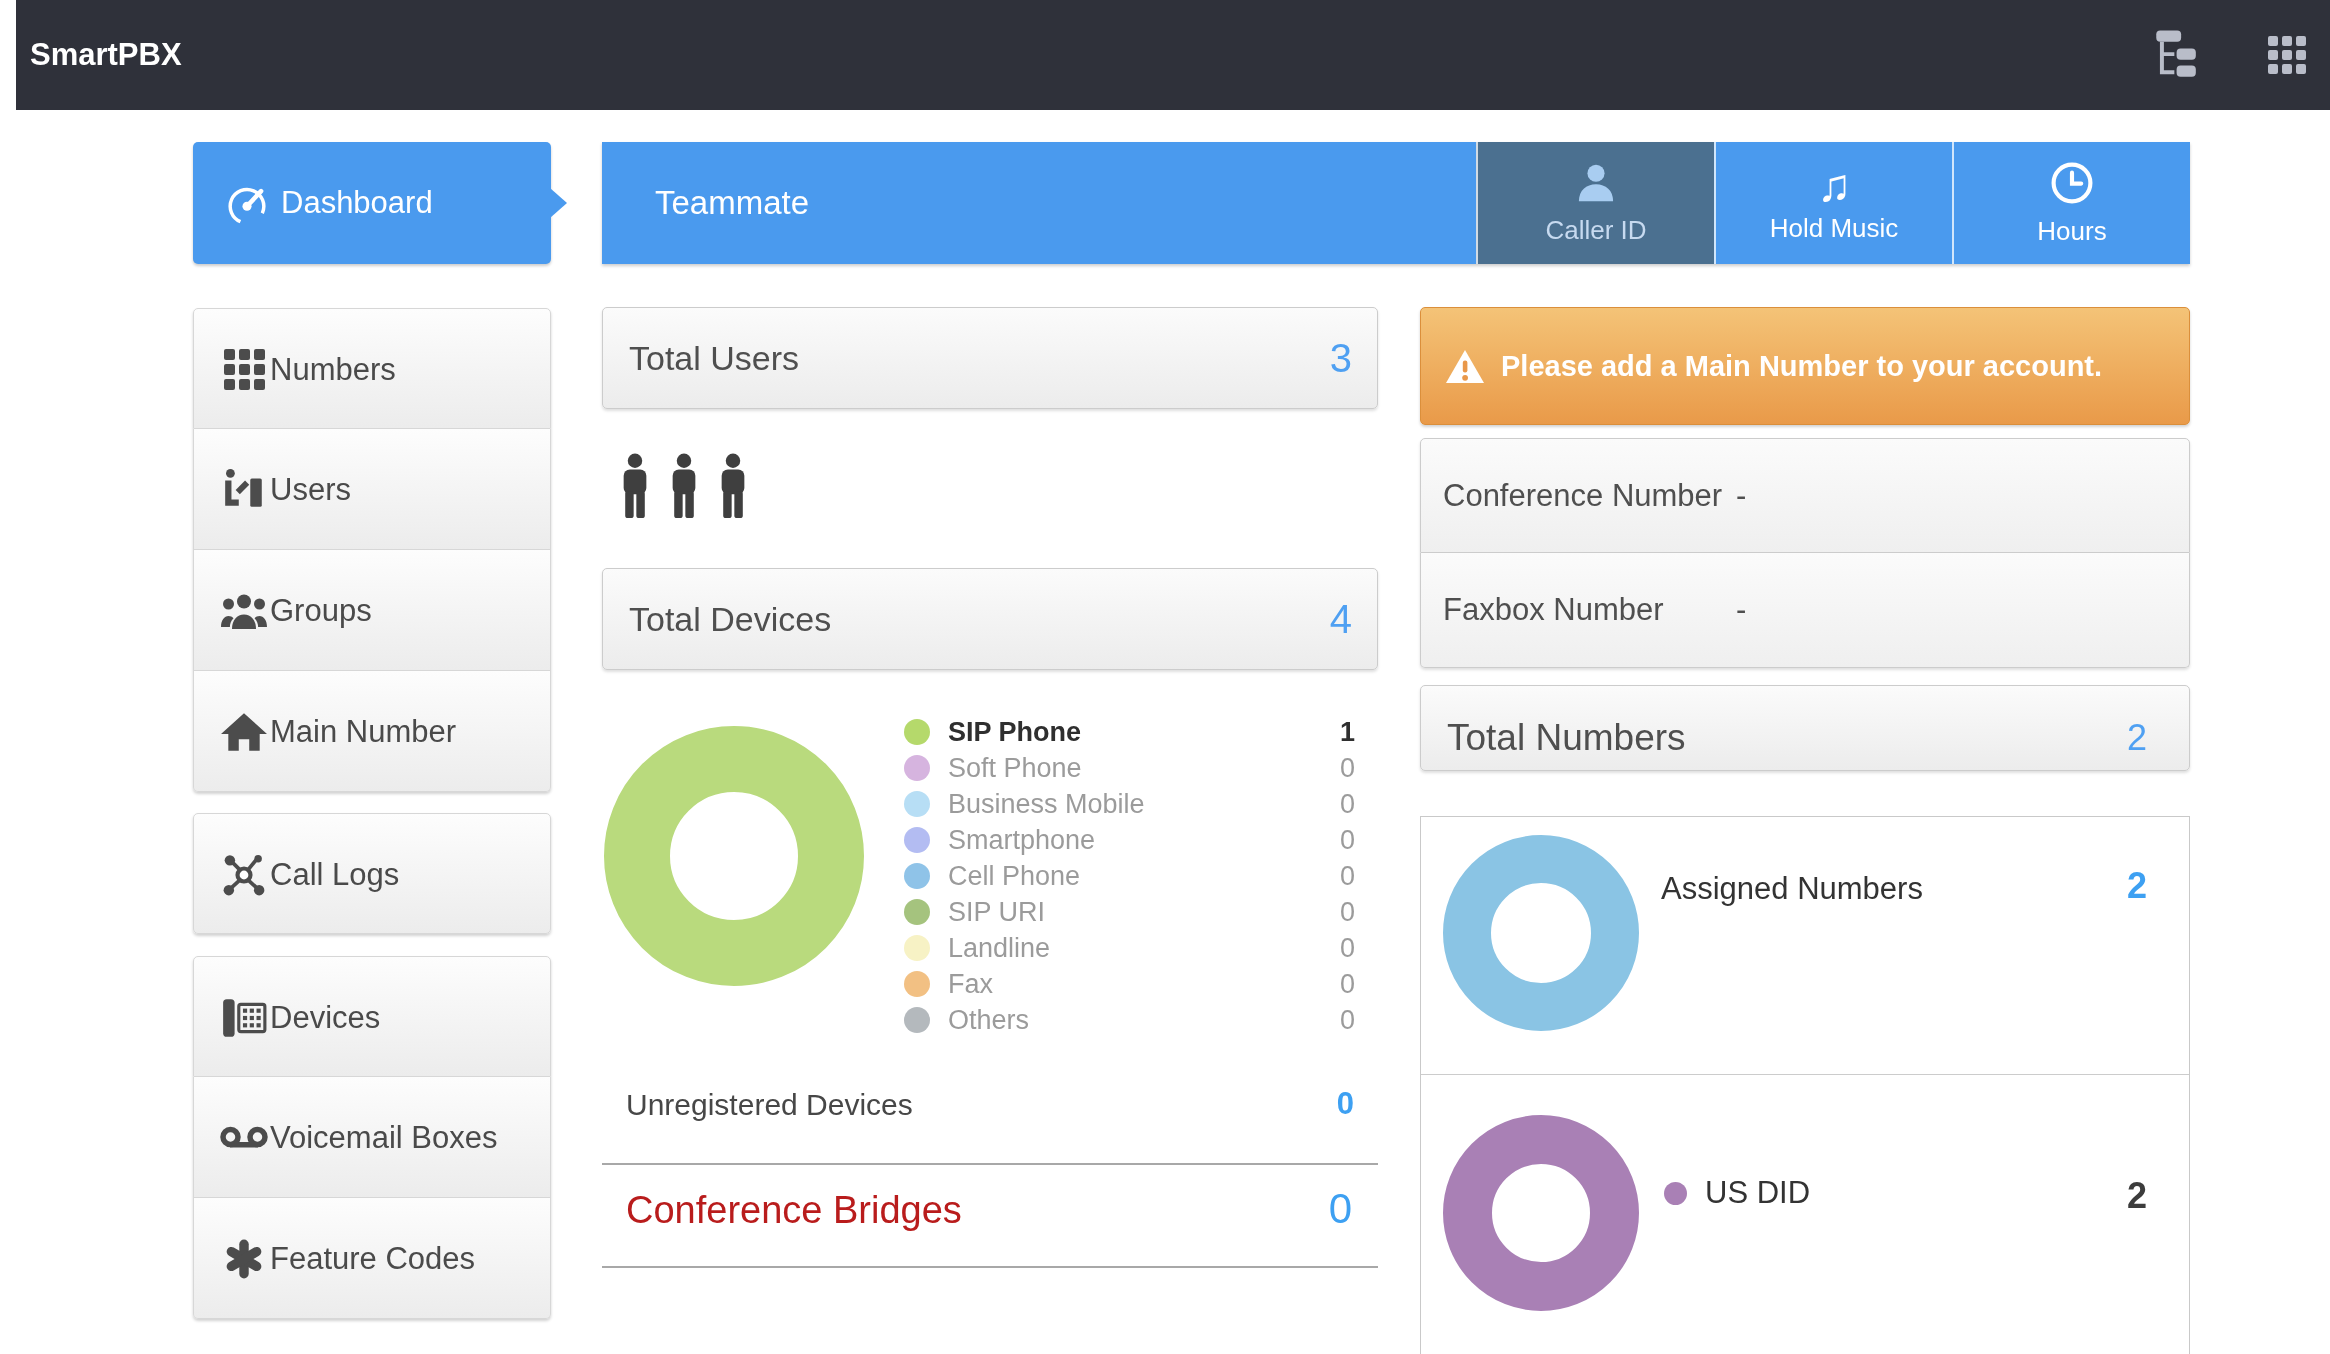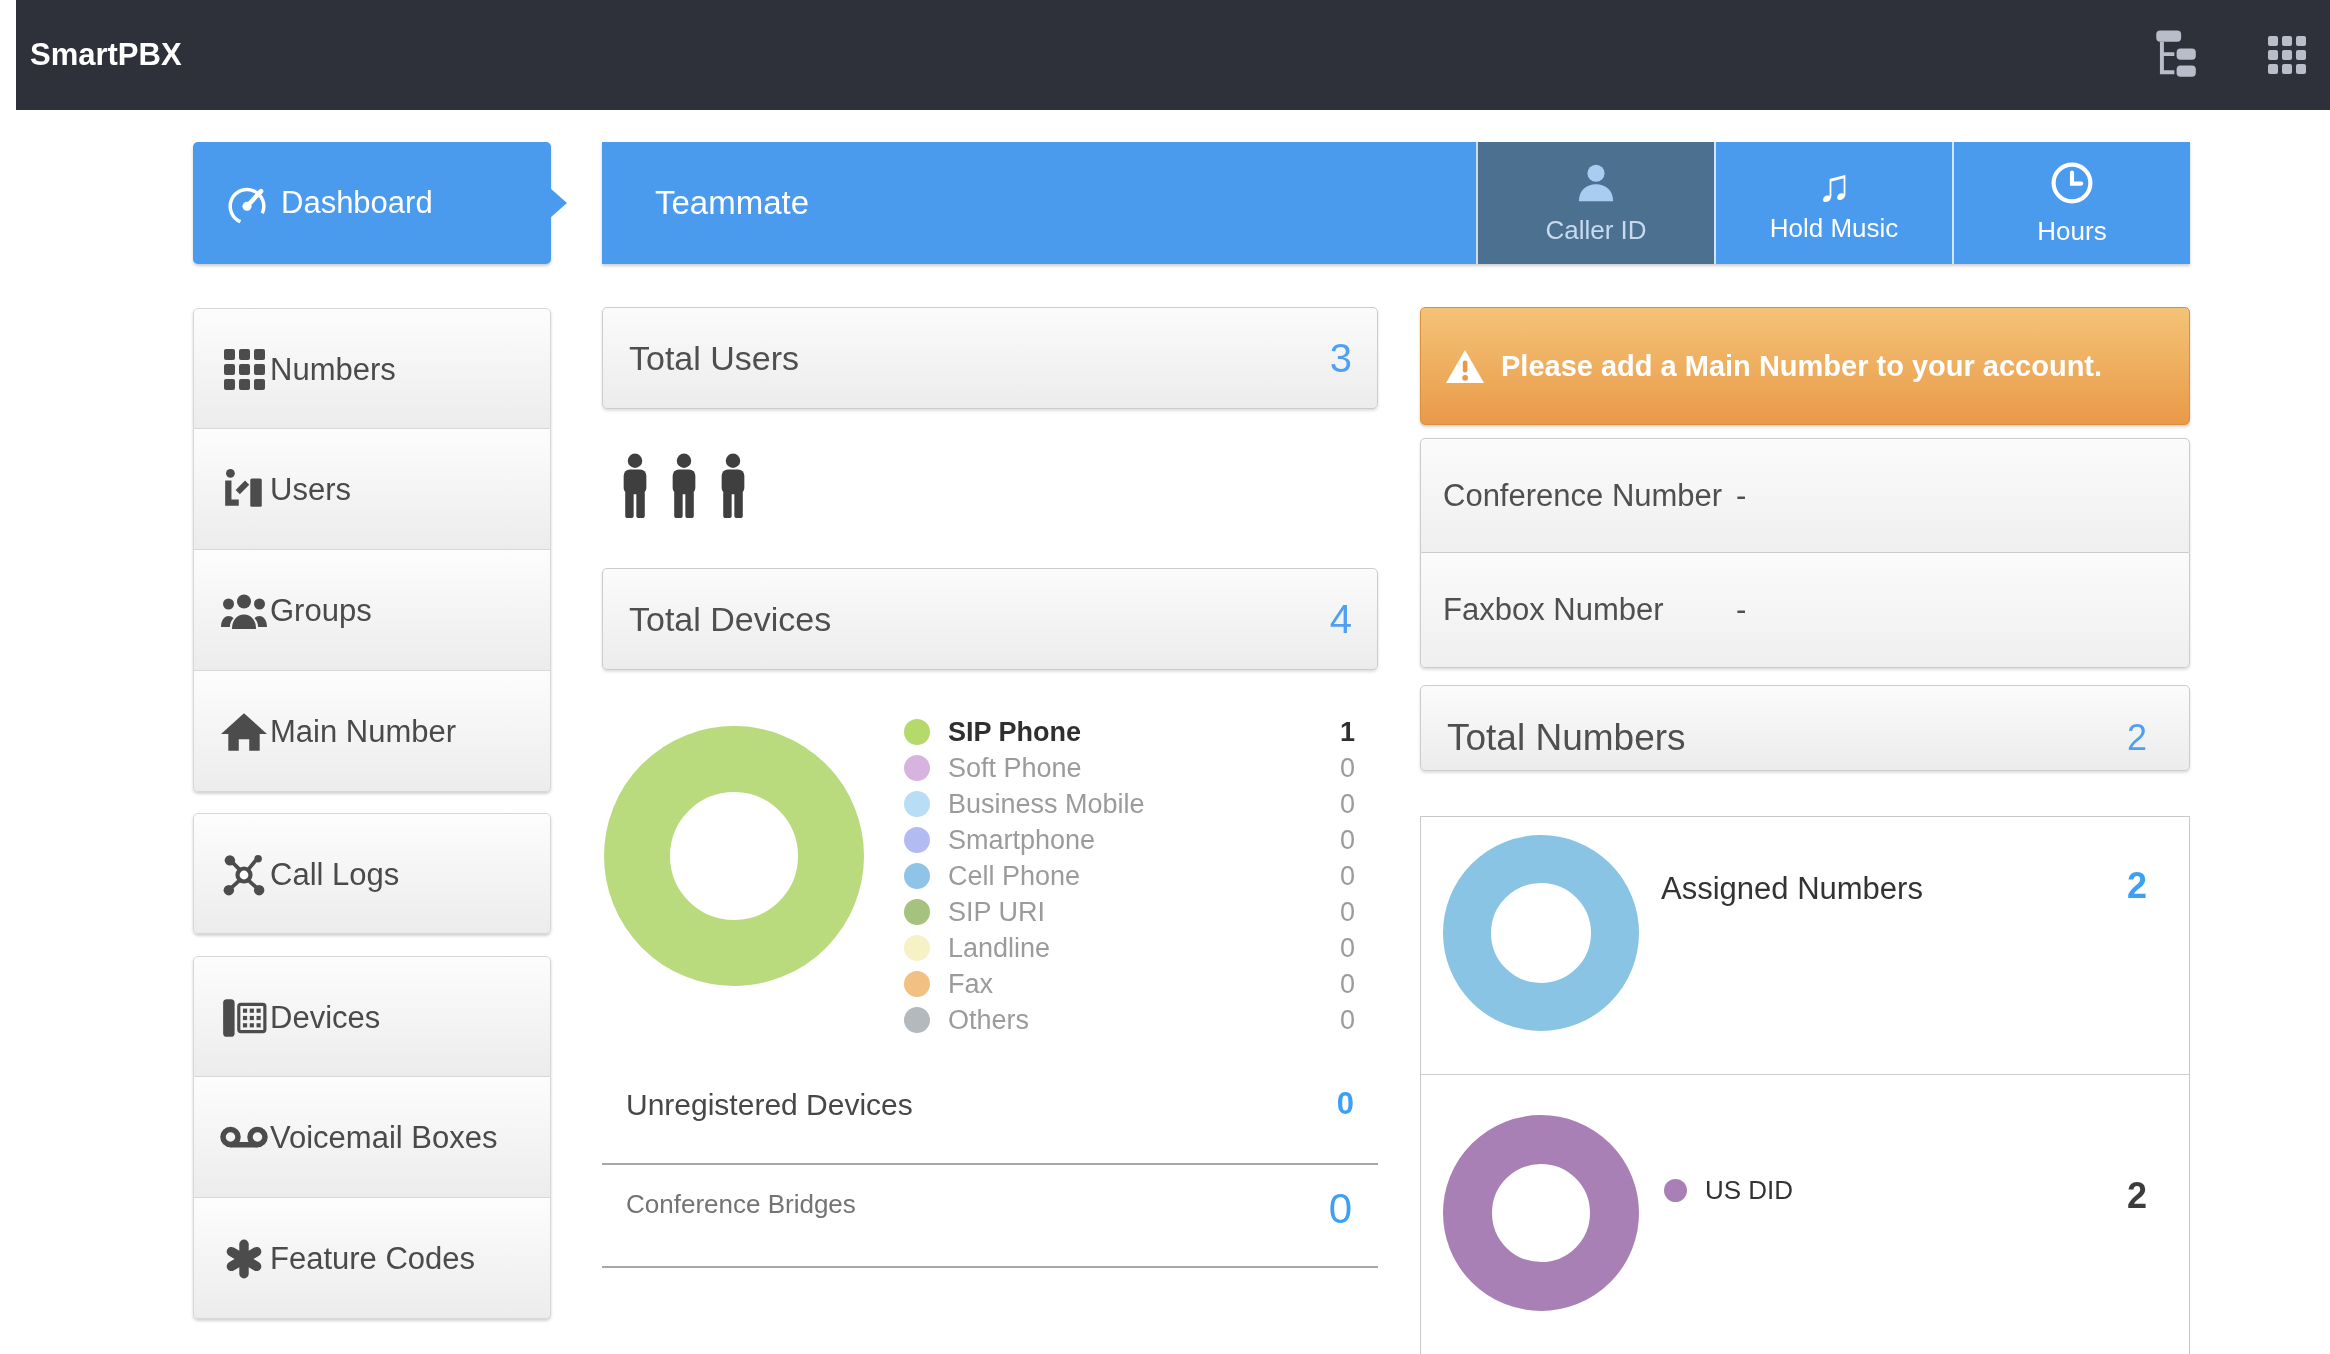--- a/index.html
+++ b/index.html
@@ -69,21 +69,21 @@
   .legend-row.active{color:#2f2f2f;font-weight:bold;}
   .legend-dot{width:26px;height:26px;border-radius:50%;margin-right:18px;flex:none;}
   .legend-label{flex:1;white-space:nowrap;}
   .legend-value{text-align:right;}
 
   .stat-row{position:absolute;left:0;width:776px;border-bottom:2px solid #a8a8a8;box-sizing:border-box;}
   .unreg-row{top:755px;height:103px;}
   .unreg-row .sr-label{position:absolute;left:24px;top:26px;font-size:30px;color:#474747;}
   .unreg-row .sr-value{position:absolute;right:24px;top:24px;font-size:31px;font-weight:bold;color:#3da0f2;}
   .confbr-row{top:860px;height:101px;}
-  .confbr-row .sr-label{position:absolute;left:24px;top:22px;font-size:26px;color:#737373;}
+  .confbr-row .sr-label{position:absolute;left:24px;top:22px;font-size:38px;color:#b91c1c;}
   .confbr-row .sr-value{position:absolute;right:26px;top:18px;font-size:42px;color:#3da0f2;}
 
   
   .right-col{position:absolute;left:1420px;top:307px;width:770px;height:1047px;}
   .alert{position:absolute;left:0;top:0;width:770px;height:118px;border-radius:5px;
          background:linear-gradient(#f4c377,#e99a49);border:1px solid #db8f3b;box-sizing:border-box;
          box-shadow:0 2px 3px rgba(0,0,0,.18);display:flex;align-items:center;}
   .alert-ic{margin-left:24px;flex:none;display:flex;}
   .alert-text{margin-left:16px;color:#fff;font-size:29px;font-weight:bold;}
 
@@ -106,21 +106,21 @@
   .num-row1{height:258px;border-bottom:1px solid #cccccc;}
   .num-row2{height:300px;}
   .donut-assigned{position:absolute;left:22px;top:18px;width:196px;height:196px;border:48px solid #8ac4e4;}
   .donut-usdid{position:absolute;left:22px;top:40px;width:196px;height:196px;border:49px solid #a980b5;}
   .nr-label{position:absolute;left:240px;top:54px;font-size:31px;color:#333;}
   .nr-value{position:absolute;right:42px;top:48px;font-size:36px;font-weight:bold;}
   .num-row1 .nr-value{color:#3da0f2;}
   .num-row2 .nr-value{color:#3c3c3c;top:100px;}
   .usdid-line{position:absolute;left:243px;top:100px;display:flex;align-items:center;}
   .usdid-dot{width:23px;height:23px;border-radius:50%;margin-right:18px;}
-  .usdid-label{font-size:26px;color:#333;}
+  .usdid-label{font-size:31px;color:#333;}
 </style>
 </head>
 <body>
 
 <div class="screen">
 
   <div class="app-header">
     <div class="brand">SmartPBX</div>
     <div class="hdr-icons">
       <span class="hdr-icon">

